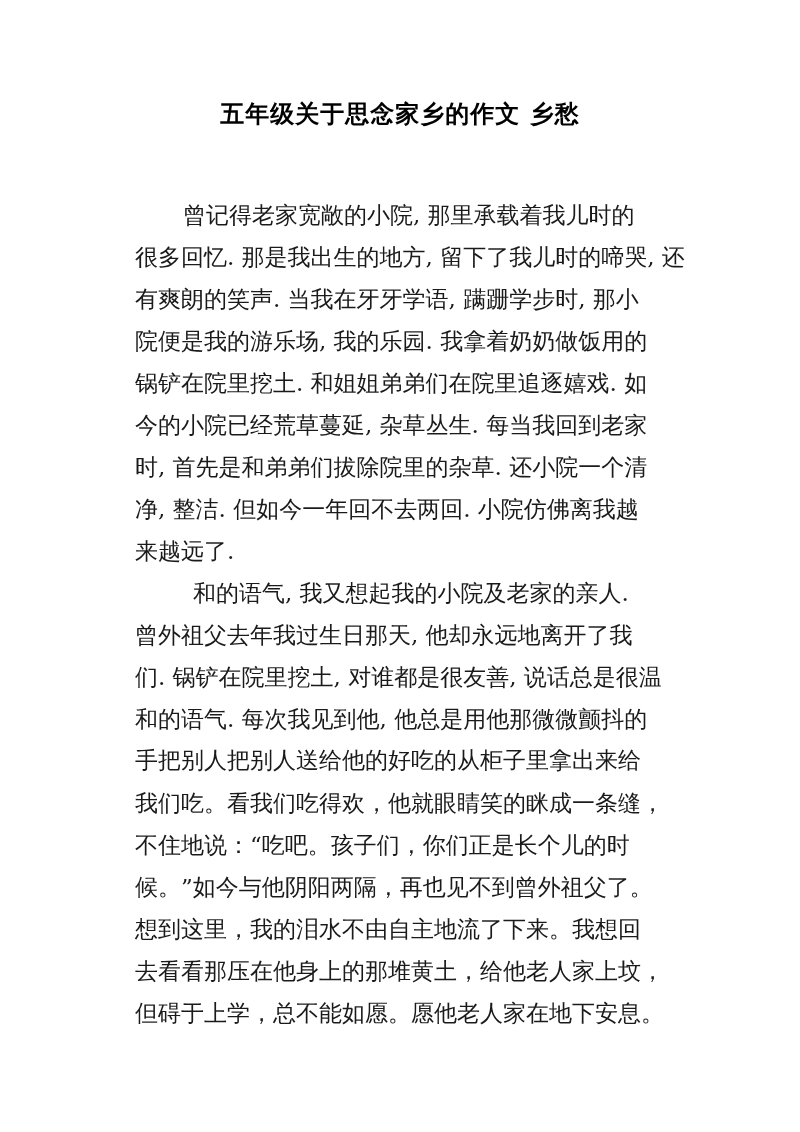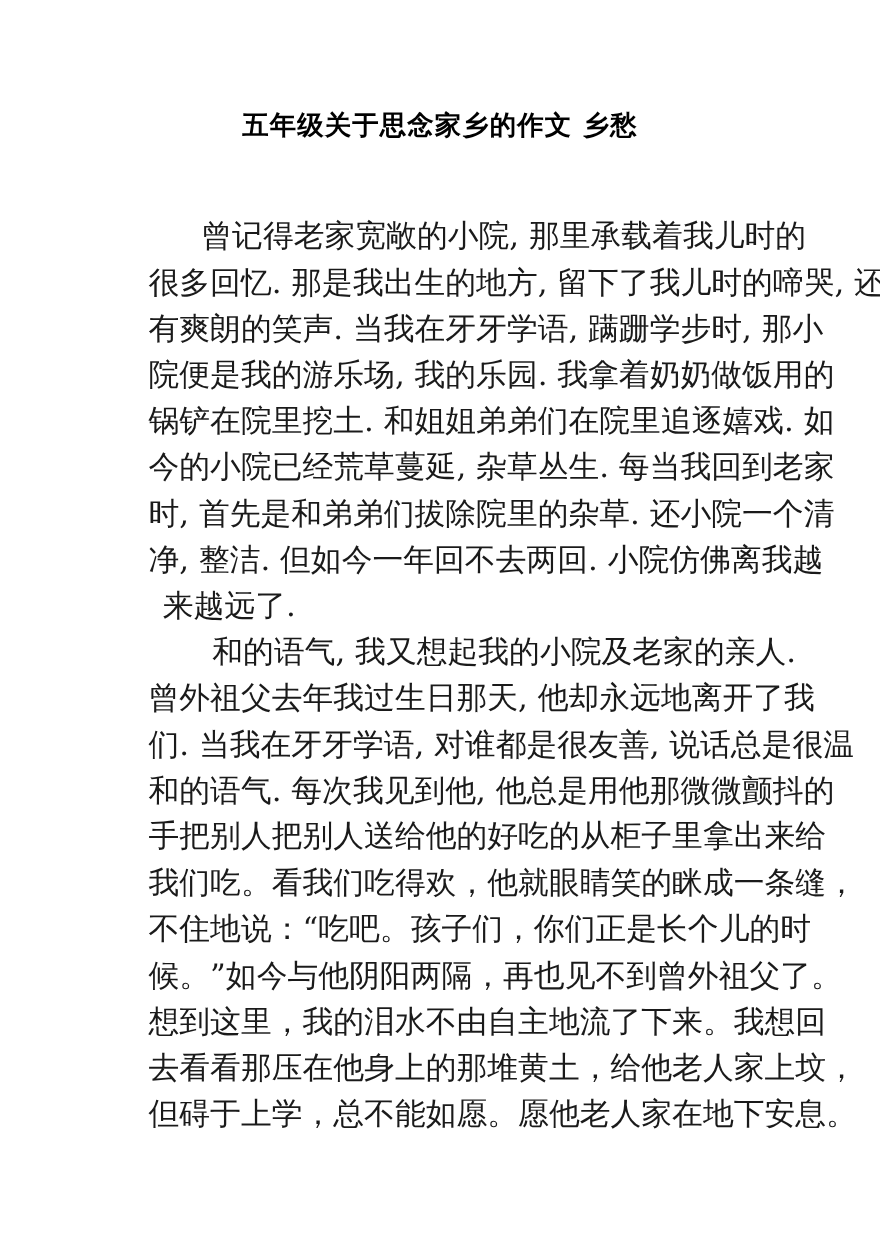--- a/index.html
+++ b/index.html
@@ -1,37 +1,37 @@
 <!DOCTYPE html>
 <html><head>
 <meta charset="utf-8">
 <style>
   html, body { margin: 0; padding: 0; background: #ffffff; }
   body { width: 800px; height: 1132px; position: relative; overflow: hidden; font-family: "DejaVu Serif", "Liberation Serif", serif; color: #111; }
   .title { position: absolute; left: 0; width: 800px; top: 98px; text-align: center; font-family: "DejaVu Sans", "Liberation Sans", sans-serif; font-weight: bold; font-size: 24px; letter-spacing: 1px; color: #000; }
-  .line { position: absolute; left: 135px; font-size: 28px; line-height: 30px; white-space: nowrap; color: #1a1a1a; }
+  .line { position: absolute; left: 135px; font-size: 23px; line-height: 30px; white-space: nowrap; color: #1a1a1a; }
 </style>
 </head>
 <body>
 
 <div class="title">五年级关于思念家乡的作文  乡愁</div>
 
 <div id="body-text">
     <div class="line" style="top: 200px; left: 183px;">曾记得老家宽敞的小院, 那里承载着我儿时的</div>
     <div class="line" style="top: 242px; left: 135px;">很多回忆. 那是我出生的地方, 留下了我儿时的啼哭, 还</div>
     <div class="line" style="top: 284px; left: 135px;">有爽朗的笑声. 当我在牙牙学语, 蹒跚学步时, 那小</div>
     <div class="line" style="top: 326px; left: 135px;">院便是我的游乐场, 我的乐园. 我拿着奶奶做饭用的</div>
     <div class="line" style="top: 368px; left: 135px;">锅铲在院里挖土. 和姐姐弟弟们在院里追逐嬉戏. 如</div>
     <div class="line" style="top: 410px; left: 135px; text-align: right;">今的小院已经荒草蔓延, 杂草丛生. 每当我回到老家</div>
     <div class="line" style="top: 452px; left: 135px;">时, 首先是和弟弟们拔除院里的杂草. 还小院一个清</div>
     <div class="line" style="top: 494px; left: 135px;">净, 整洁. 但如今一年回不去两回. 小院仿佛离我越</div>
-    <div class="line" style="top: 536px; left: 135px; margin-left: 13px;">来越远了.</div>
+    <div class="line" style="top: 536px; left: 135px;">来越远了.</div>
     <div class="line" style="top: 578px; left: 193px;">和的语气, 我又想起我的小院及老家的亲人.</div>
     <div class="line" style="top: 620px; left: 135px;">曾外祖父去年我过生日那天, 他却永远地离开了我</div>
-    <div class="line" style="top: 662px; left: 135px;">们. 当我在牙牙学语, 对谁都是很友善, 说话总是很温</div>
+    <div class="line" style="top: 662px; left: 135px;">们. 锅铲在院里挖土, 对谁都是很友善, 说话总是很温</div>
     <div class="line" style="top: 704px; left: 135px;">和的语气. 每次我见到他, 他总是用他那微微颤抖的</div>
     <div class="line" style="top: 746px; left: 135px; font-family: Liberation Serif, serif;">手把别人把别人送给他的好吃的从柜子里拿出来给</div>
     <div class="line" style="top: 788px; left: 135px;">我们吃。看我们吃得欢，他就眼睛笑的眯成一条缝，</div>
     <div class="line" style="top: 830px; left: 135px;">不住地说：“吃吧。孩子们，你们正是长个儿的时</div>
     <div class="line" style="top: 872px; left: 135px;">候。”如今与他阴阳两隔，再也见不到曾外祖父了。</div>
     <div class="line" style="top: 914px; left: 135px;">想到这里，我的泪水不由自主地流了下来。我想回</div>
     <div class="line" style="top: 956px; left: 135px;">去看看那压在他身上的那堆黄土，给他老人家上坟，</div>
     <div class="line" style="top: 998px; left: 135px;">但碍于上学，总不能如愿。愿他老人家在地下安息。</div>
   </div>
 

